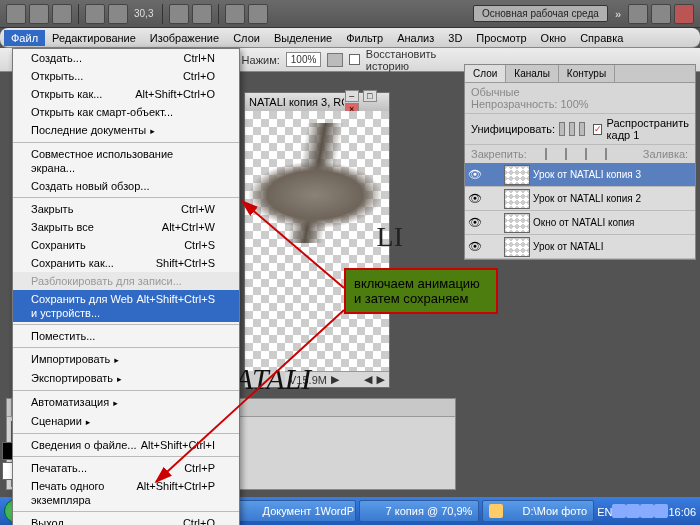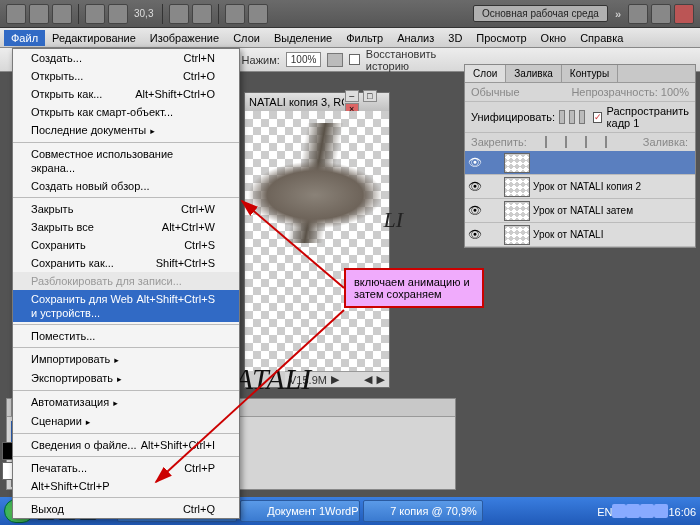--- a/index.html
+++ b/index.html
@@ -3,70 +3,70 @@
 <meta charset="utf-8">
 <style>
 * { margin:0; padding:0; box-sizing:border-box; font-family:Tahoma,Arial,sans-serif; font-size:11px; }
 body { width:700px; height:525px; background:#535353; overflow:hidden; position:relative; }
 .top-toolbar { height:28px; background:linear-gradient(#6a6a6a,#565656); border-bottom:1px solid #333; display:flex; align-items:center; padding:0 6px; gap:3px; }
 .tool-ico{width:20px;height:20px;background:#888;border:1px solid #444;border-radius:2px;}
 .top-toolbar .sp{width:1px;height:20px;background:#333;margin:0 3px;}
 .top-label{color:#ddd;font-size:10px;margin:0 3px;}
 .pill{background:#b0b0b0;color:#222;padding:2px 8px;border:1px solid #333;border-radius:2px;font-size:10px;}
 .chev{color:#ccc;font-weight:bold;margin:0 4px;}
-.menubar{height:20px;background:linear-gradient(#e8e8e8,#d0d0d0);display:flex;align-items:center;padding:0 4px;border-bottom:1px solid #888;}
+.menubar{height:20px;background:linear-gradient(#e8e8e8,#d0d0d0);display:flex;align-items:center;padding:0 4px;border-bottom:1px solid #888;border-radius:8px;}
 .menubar .mi{padding:2px 7px;color:#000;cursor:default;}
 .menubar .mi.active{background:#316ac5;color:#fff;}
 .opt-bar{height:24px;background:linear-gradient(#ededed,#d8d8d8);display:flex;align-items:center;padding:0 220px 0 200px;gap:6px;border-bottom:1px solid #888;color:#333;font-size:10px;}
 .opt-bar .fld{background:#fff;border:1px solid #888;padding:1px 4px;font-size:10px;}
 .opt-bar .chk{width:11px;height:11px;border:1px solid #666;background:#fff;display:inline-block;}
 .file-menu{position:absolute;left:12px;top:48px;width:228px;background:#f4f4f4;border:1px solid #7a7a7a;box-shadow:2px 2px 6px rgba(0,0,0,.4);z-index:50;}
 .file-menu .row{display:flex;justify-content:space-between;padding:2px 24px 2px 18px;color:#000;cursor:default;line-height:14px;}
 .file-menu .row.dis{color:#999;background:#e8e8e8;}
 .file-menu .row.sel{background:#316ac5;color:#fff;}
 .file-menu .sep{height:1px;background:#bbb;margin:2px 0;}
 .file-menu .arr::after{content:"▸";font-size:9px;margin-left:4px;}
 .doc-win{position:absolute;left:244px;top:92px;width:146px;border:1px solid #6f6f6f;background:#cfcfcf;}
 .doc-win .ttl{height:18px;background:linear-gradient(#e2e2e2,#c0c0c0);display:flex;align-items:center;justify-content:space-between;padding:0 4px;font-size:10px;}
 .doc-win .ttl .wbtns span{display:inline-block;width:14px;height:12px;background:#ddd;border:1px solid #888;margin-left:1px;text-align:center;line-height:10px;font-size:9px;}
 .doc-win .ttl .wbtns .cls{background:#d66;}
 .canvas{position:relative;height:260px;background-image:linear-gradient(45deg,#ccc 25%,transparent 25%),linear-gradient(-45deg,#ccc 25%,transparent 25%),linear-gradient(45deg,transparent 75%,#ccc 75%),linear-gradient(-45deg,transparent 75%,#ccc 75%);background-size:16px 16px;background-position:0 0,0 8px,8px -8px,-8px 0;background-color:#fff;}
-.canvas .cnvtxt{position:absolute;right:-14px;top:96px;font-family:Georgia,serif;font-style:italic;font-size:22px;color:#222;}
+.canvas .cnvtxt{position:absolute;right:-14px;top:110px;font-family:Georgia,serif;font-size:28px;color:#222;}
 .doc-status{height:16px;background:#d8d8d8;border-top:1px solid #999;display:flex;align-items:center;font-size:9px;padding:0 4px;color:#333;gap:4px;margin-left:40px;}
 .big-text{position:absolute;left:100px;top:362px;font-family:Georgia,'Times New Roman',serif;font-style:italic;font-size:30px;color:#111;}
 .anim-panel{position:absolute;left:6px;top:398px;right:244px;height:92px;background:#d5d5d5;border:1px solid #888;}
 .anim-panel .tabs{height:18px;background:#c8c8c8;display:flex;align-items:center;padding:0 4px;gap:2px;border-bottom:1px solid #999;}
 .anim-panel .tab{padding:2px 8px;background:#b4b4b4;border:1px solid #888;font-size:10px;}
 .anim-panel .tab.act{background:#dedede;}
 .frames{display:flex;gap:3px;padding:4px;}
 .frame{width:42px;}
 .frame .thumb{width:42px;height:38px;border:1px solid #777;background-image:linear-gradient(45deg,#ccc 25%,transparent 25%),linear-gradient(-45deg,#ccc 25%,transparent 25%),linear-gradient(45deg,transparent 75%,#ccc 75%),linear-gradient(-45deg,transparent 75%,#ccc 75%);background-size:8px 8px;background-color:#fff;position:relative;}
 .frame.sel .thumb{border:2px solid #2a5db0;}
 .frame .num{position:absolute;top:-1px;left:-1px;background:#316ac5;color:#fff;font-size:8px;padding:0 2px;}
 .frame .dur{text-align:center;font-size:9px;background:#bfbfbf;margin-top:1px;padding:1px 0;}
 .anim-ctrl{position:absolute;bottom:2px;left:4px;display:flex;align-items:center;gap:4px;}
 .anim-ctrl .btn{width:18px;height:14px;background:#c0c0c0;border:1px solid #777;text-align:center;line-height:12px;font-size:9px;}
 .anim-ctrl .loop{background:#bbb;border:1px solid #777;padding:1px 4px;font-size:9px;}
 .right-pan{position:absolute;right:4px;top:64px;width:232px;background:#d7d7d7;border:1px solid #888;}
 .right-pan .tabs{display:flex;background:#c8c8c8;border-bottom:1px solid #999;}
 .right-pan .tab{padding:3px 8px;font-size:10px;border-right:1px solid #999;}
 .right-pan .tab.act{background:#dedede;}
-.right-pan .opts{padding:3px 6px;color:#888;font-size:9px;display:flex;justify-content:space-between;}
+.right-pan .opts{padding:3px 6px;color:#888;font-size:9px;display:flex;justify-content:space-between;flex-direction:column;}
 .right-pan .opts2{padding:3px 6px;font-size:9px;display:flex;align-items:center;gap:4px;border-top:1px solid #bbb;border-bottom:1px solid #bbb;}
 .right-pan .opts2 .chkb{width:11px;height:11px;border:1px solid #555;background:#fff;display:inline-flex;align-items:center;justify-content:center;color:#c33;font-size:9px;}
 .right-pan .locks{padding:3px 6px;color:#888;font-size:9px;display:flex;align-items:center;gap:18px;}
 .right-pan .locks .li{width:12px;height:12px;background:#bbb;border:1px solid #888;}
 .layers{background:#dcdcdc;}
 .layer{display:flex;align-items:center;height:24px;border-bottom:1px solid #bbb;}
 .layer.sel{background:#5a7fbf;color:#fff;}
 .layer .eye{width:20px;text-align:center;font-size:11px;}
 .layer .lk{width:16px;}
 .layer .th{width:26px;height:20px;margin:0 3px;border:1px solid #666;background-image:linear-gradient(45deg,#ccc 25%,transparent 25%),linear-gradient(-45deg,#ccc 25%,transparent 25%),linear-gradient(45deg,transparent 75%,#ccc 75%),linear-gradient(-45deg,transparent 75%,#ccc 75%);background-size:6px 6px;background-color:#fff;}
 .layer .nm{flex:1;font-size:10px;}
-.callout{position:absolute;left:344px;top:268px;width:140px;background:#f0abfc;border:2px solid #c00;padding:6px 8px;font-size:11px;color:#000;z-index:60;}
+.callout{position:absolute;left:344px;top:268px;width:154px;background:#4d7c0f;border:2px solid #c00;padding:6px 8px;font-size:13px;color:#000;z-index:60;}
 .arrow-svg{position:absolute;left:0;top:0;pointer-events:none;z-index:55;}
 .taskbar{position:absolute;left:0;bottom:0;right:0;height:28px;background:linear-gradient(#3a7ee0,#205ab8);display:flex;align-items:center;padding:0 4px;gap:3px;}
 .taskbar .start{width:30px;height:24px;background:radial-gradient(circle,#7c4,#2a6);border-radius:12px;border:1px solid #063;}
 .taskbar .ql{width:18px;height:18px;background:#4a8;border:1px solid #135;border-radius:2px;}
 .taskbar .ql.o{background:#d44;}
 .taskbar .ql.s{background:#49d;}
 .taskbar .titem{height:22px;background:linear-gradient(#5a9ae8,#3a7ad0);border:1px solid #2a5aa0;border-radius:2px;display:flex;align-items:center;padding:0 6px;gap:20px;color:#fff;font-size:10px;max-width:120px;overflow:hidden;white-space:nowrap;}
 .taskbar .titem .ic{width:14px;height:14px;background:#fc6;border-radius:2px;}
 .taskbar .tray{margin-left:auto;display:flex;align-items:flex-end;gap:0;color:#fff;font-size:10px;}
 .taskbar .tray .ti{width:14px;height:14px;background:#8af;border-radius:2px;}
@@ -204,20 +204,21 @@
     <div class="row">
       <span>Сведения о файле...</span>
       <span>Alt+Shift+Ctrl+I</span>
     </div>
     <div class="sep"></div>
     <div class="row">
       <span>Печатать...</span>
       <span>Ctrl+P</span>
     </div>
     <div class="row">
+      <span>Печать одного экземпляра</span>
       <span>Alt+Shift+Ctrl+P</span>
     </div>
     <div class="sep"></div>
     <div class="row">
       <span>Выход</span>
       <span>Ctrl+Q</span>
     </div>
   </div>
 
 <div class="doc-win">
@@ -294,21 +295,21 @@
     <span class="btn">▶|</span>
     <span class="btn">⎘</span>
     <span class="btn">▣</span>
     <span class="btn">🗑</span>
   </div>
 </div>
 
 <div class="right-pan">
   <div class="tabs">
     <div class="tab act">Слои</div>
-    <div class="tab">Заливка</div>
+    <div class="tab">Каналы</div>
     <div class="tab">Контуры</div>
   </div>
   <div class="opts">
     <span>Обычные</span>
     <span><span>Непрозрачность:</span> <span>100%</span></span>
   </div>
   <div class="opts2">
     <span>Унифицировать:</span>
     <span class="li" style="width:14px;height:14px;background:#bbb;border:1px solid #777;"></span>
     <span class="li" style="width:14px;height:14px;background:#bbb;border:1px solid #777;"></span>
@@ -325,32 +326,33 @@
     <span class="li"></span>
     <span style="flex:1"></span>
     <span>Заливка:</span>
     <span>100%</span>
   </div>
   <div class="layers" id="layerlist">
       <div class="layer sel">
         <span class="eye">👁</span>
         <span class="lk"></span>
         <span class="th"></span>
+        <span class="nm">Урок от  NATALI копия 3</span>
       </div>
       <div class="layer">
         <span class="eye">👁</span>
         <span class="lk"></span>
         <span class="th"></span>
         <span class="nm">Урок от  NATALI копия 2</span>
       </div>
       <div class="layer">
         <span class="eye">👁</span>
         <span class="lk"></span>
         <span class="th"></span>
-        <span class="nm">Урок от  NATALI затем</span>
+        <span class="nm">Окно от  NATALI копия</span>
       </div>
       <div class="layer">
         <span class="eye">👁</span>
         <span class="lk"></span>
         <span class="th"></span>
         <span class="nm">Урок от  NATALI</span>
       </div>
     </div>
 </div>
 
@@ -378,20 +380,24 @@
         <span>natali73123@mail.r</span>
       </div>
       <div class="titem">
         <span class="ic"></span>
         <span>Документ 1WordP</span>
       </div>
       <div class="titem">
         <span class="ic"></span>
         <span>7 копия @ 70,9%</span>
       </div>
+      <div class="titem">
+        <span class="ic"></span>
+        <span>D:\Мои фото</span>
+      </div>
     </div>
   <div class="tray">
     <span>EN</span>
     <div class="ti"></div>
     <div class="ti"></div>
     <div class="ti"></div>
     <div class="ti"></div>
     <span>16:06</span>
   </div>
 </div>

